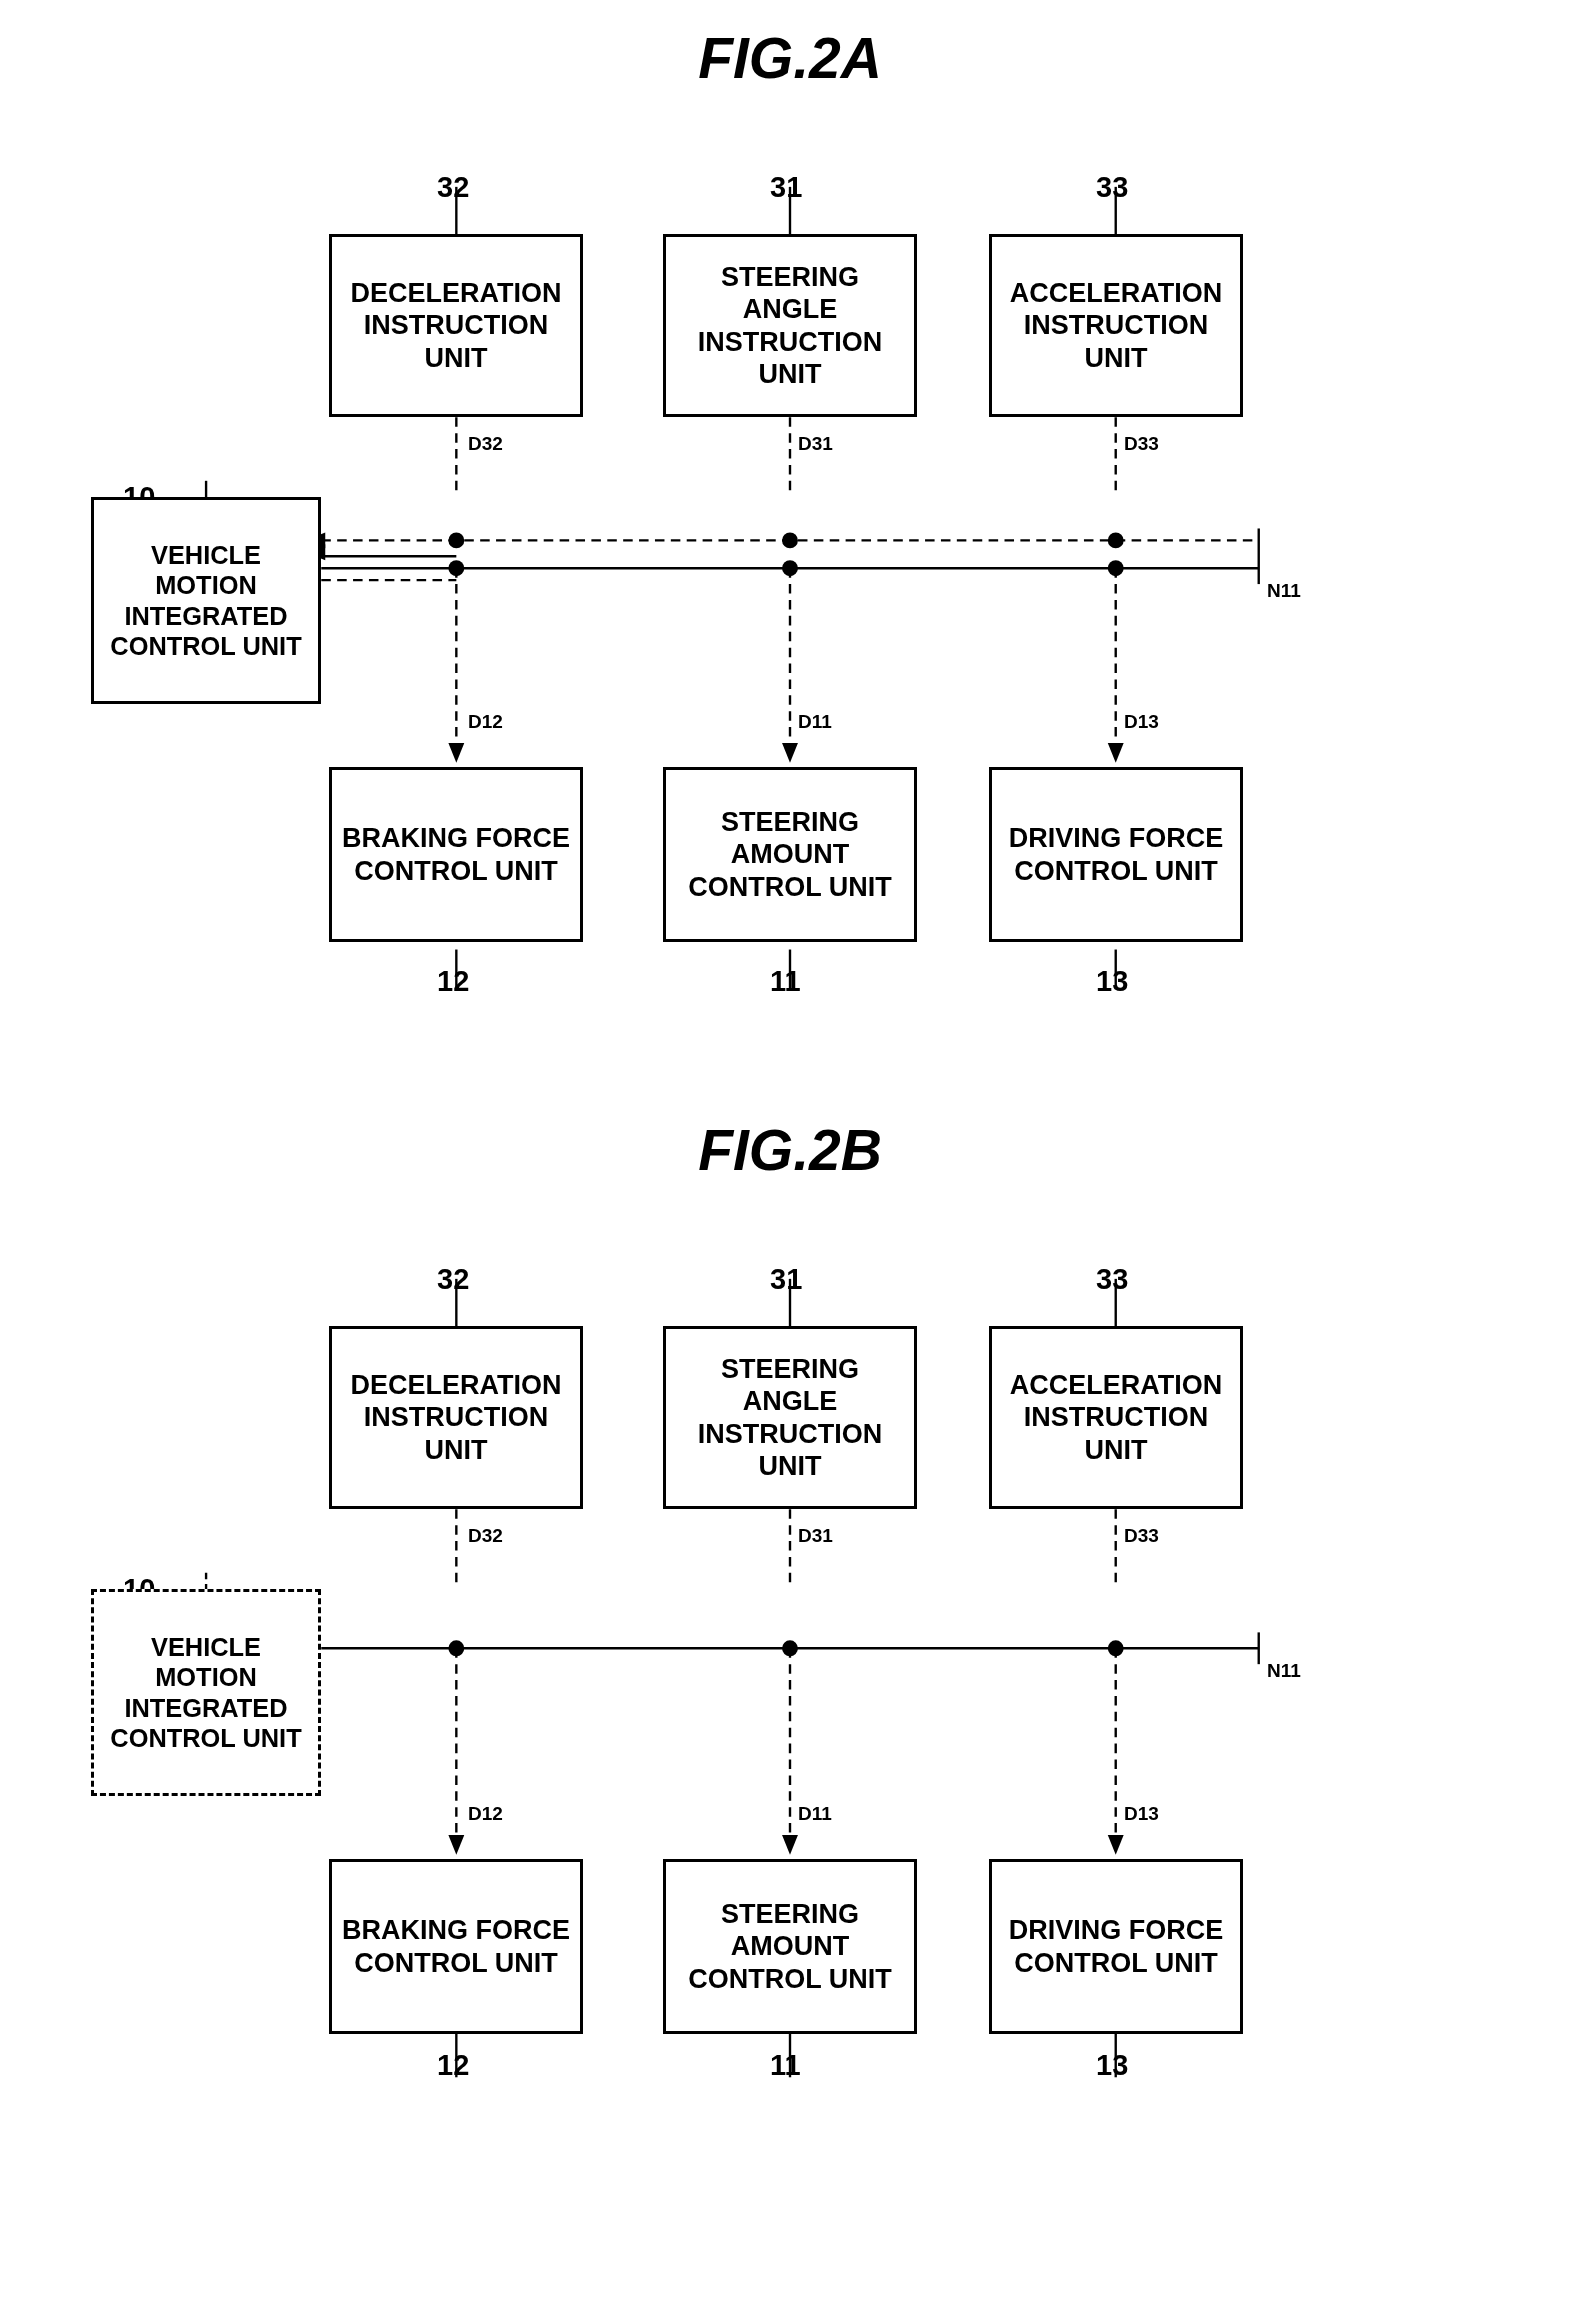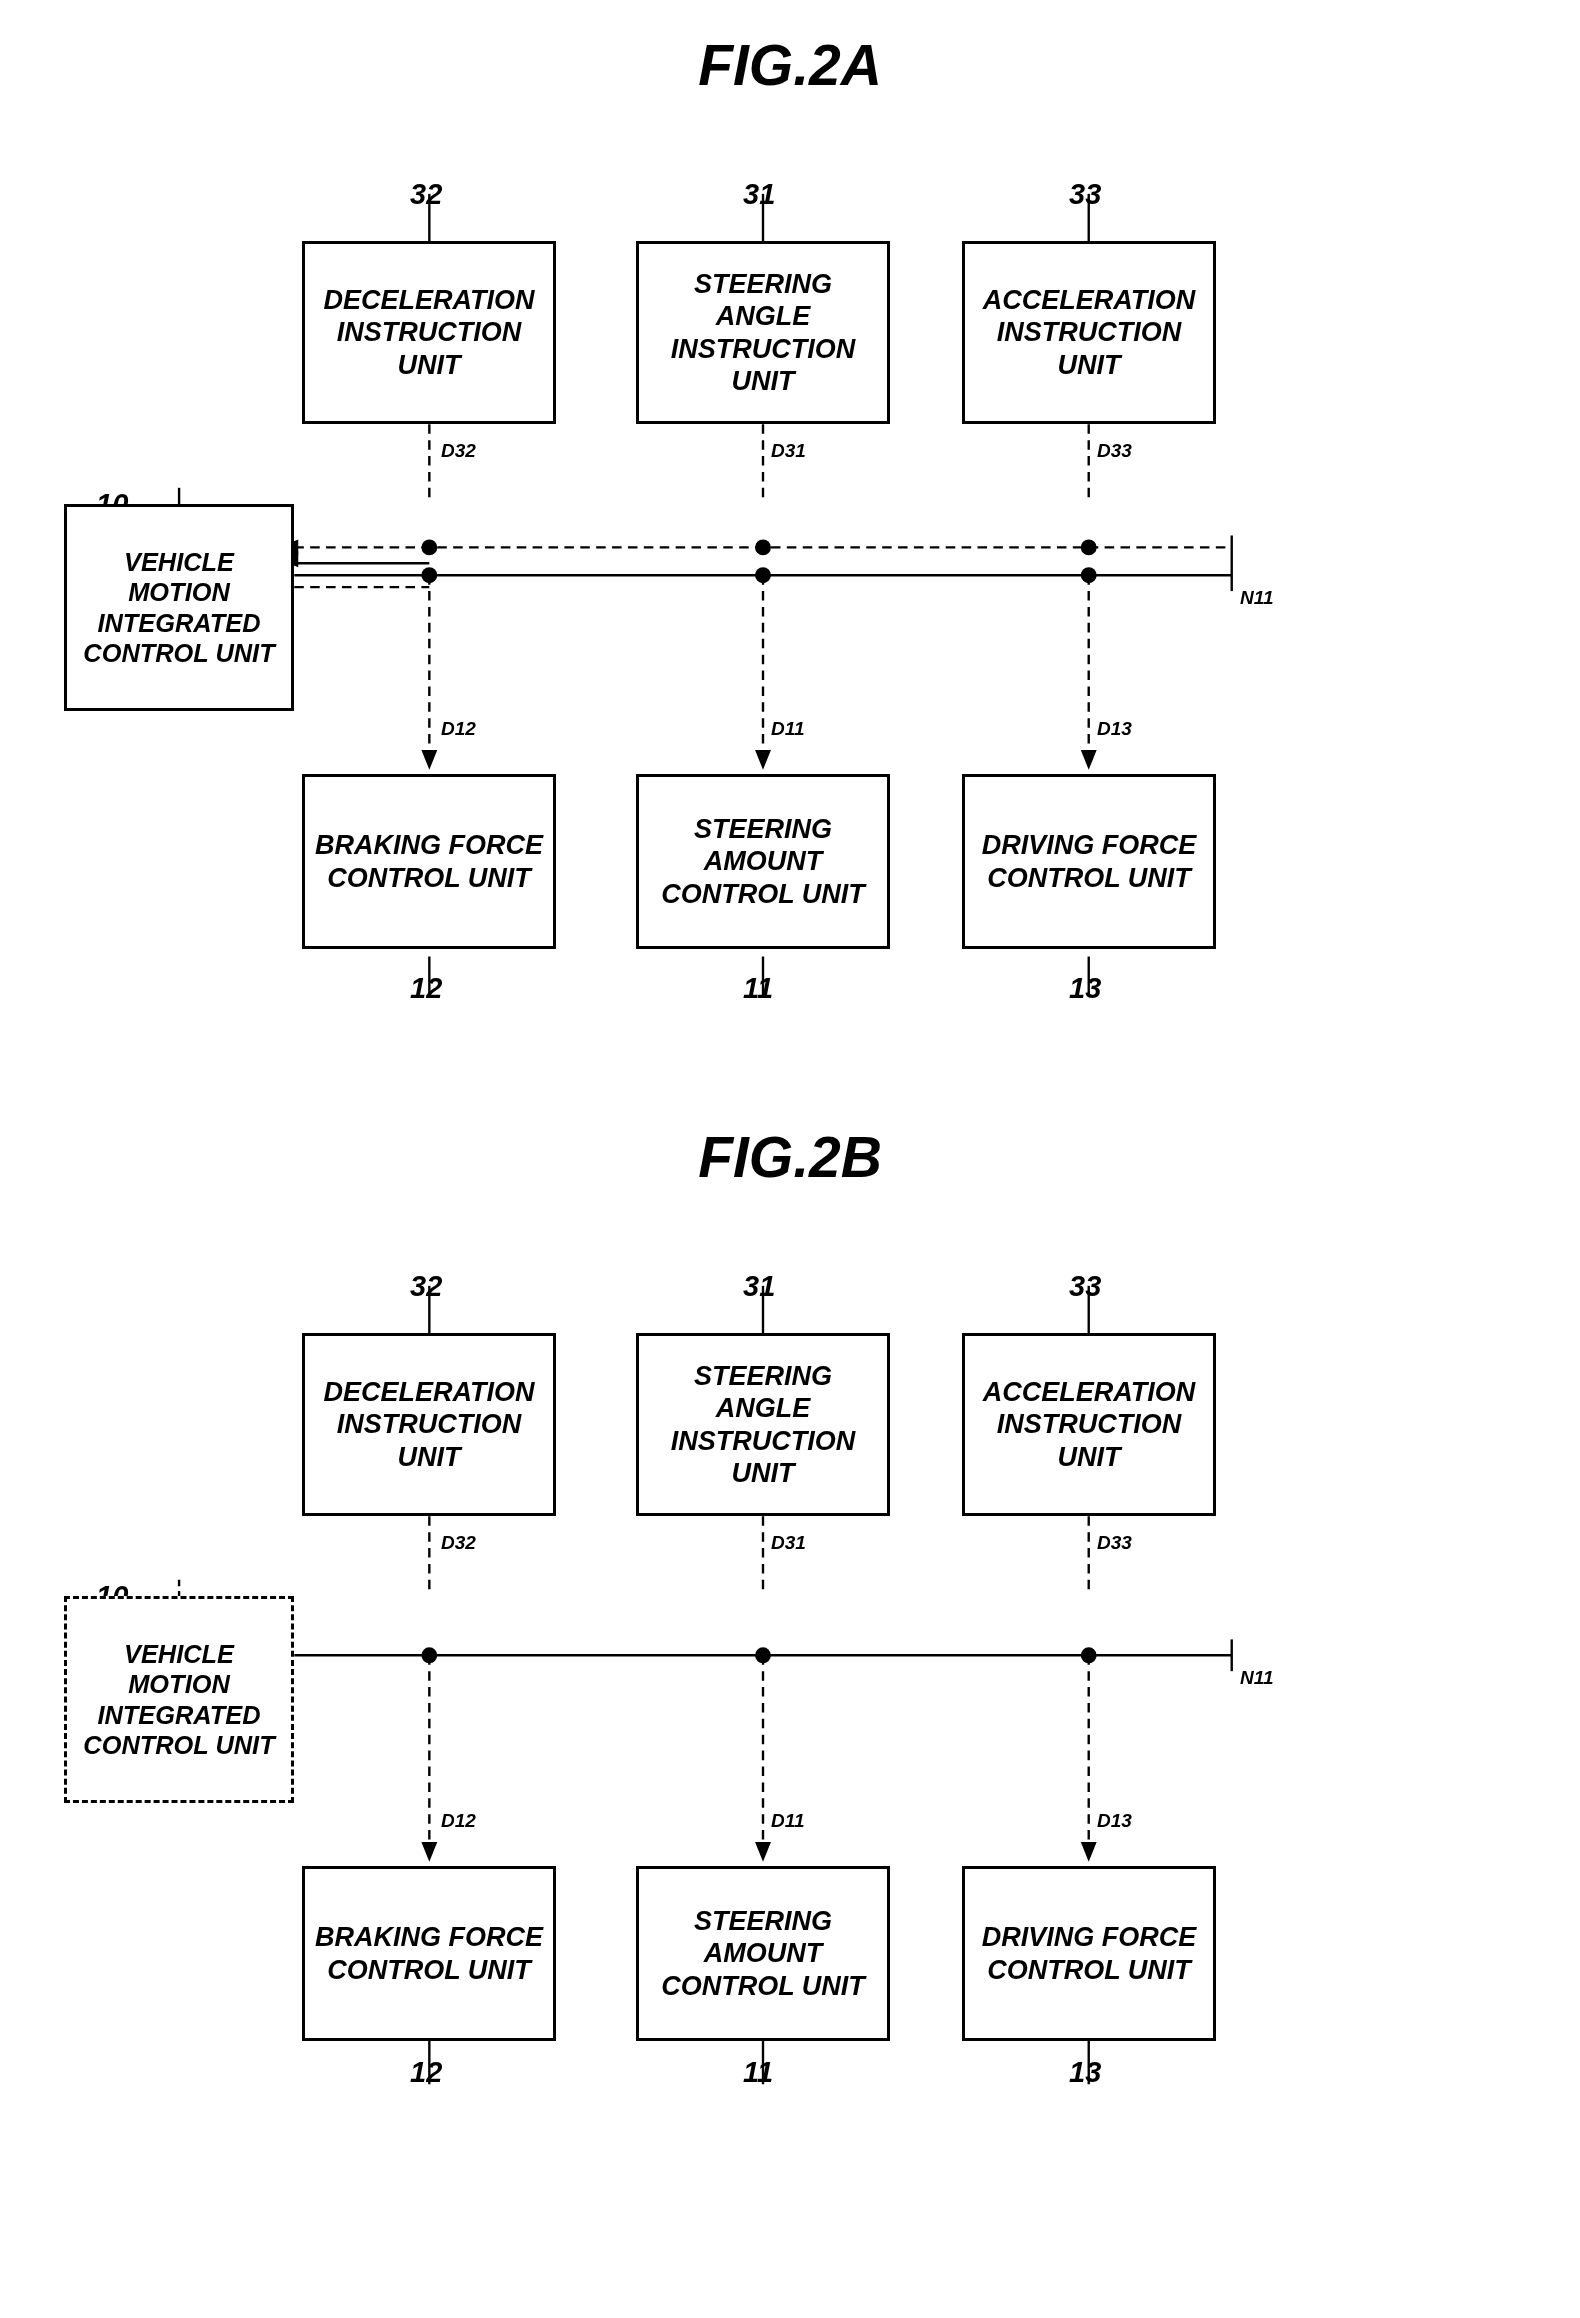--- a/index.html
+++ b/index.html
@@ -6,39 +6,39 @@
     body {
       background: #fff;
       font-family: Arial, sans-serif;
       width: 1580px;
       min-height: 2319px;
       position: relative;
     }
 
     .page {
       width: 1580px;
-      padding: 32px 48px;
+      padding: 25px 48px;
       display: flex;
       flex-direction: column;
+      align-items: center;
     }
 
     .fig-title {
       font-size: 57px;
       font-weight: bold;
       font-style: italic;
       margin-bottom: 48px;
       text-align: center;
     }
 
     .diagram-container {
       position: relative;
       width: 1430px;
       height: 914px;
       margin-bottom: 64px;
-      font-style: italic;
     }
 
     
     .box {
       position: absolute;
       border: 3.2px solid #000;
       display: flex;
       align-items: center;
       justify-content: center;
       text-align: center;

